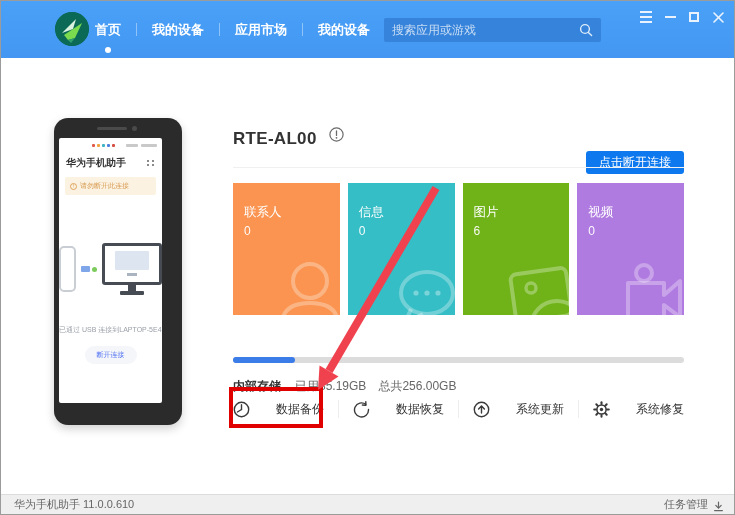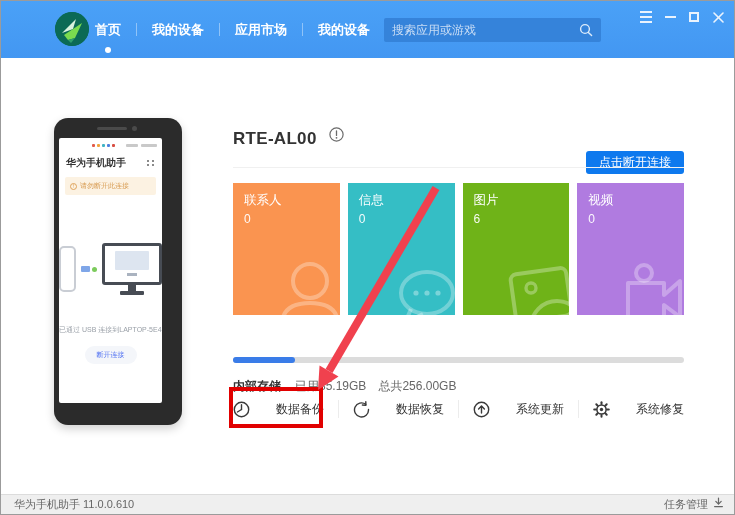--- a/index.html
+++ b/index.html
@@ -110,21 +110,21 @@
     position: absolute; right: 0; top: 2px; height: 23px; padding: 0 13px;
     background: #0e79ee; border: none; border-radius: 3px;
     color: #fff; font-size: 12px; cursor: pointer;
     font-family: "Liberation Sans", "DejaVu Sans", sans-serif;
     margin-top: 22px;
   }
   .dev-divider { position: absolute; left: 232px; top: 166px; width: 451px; height: 1px; background: #f0f0f0; }
 
   .cards { position: absolute; left: 232px; top: 182px; width: 451px; height: 132px;
     display: flex; gap: 8px; }
-  .card { flex: 1; position: relative; overflow: hidden; padding: 9px 11px; cursor: pointer; }
+  .card { flex: 1; position: relative; overflow: hidden; padding: 21px 11px; cursor: pointer; }
   .card .c-label { color: #fff; font-size: 12.5px; }
   .card .c-count { color: rgba(255,255,255,0.95); font-size: 12px; margin-top: 3px; }
   .card svg.wm { position: absolute; right: -8px; bottom: -10px; }
 
   .storage-row { position: absolute; left: 232px; top: 333px; width: 451px;
     display: flex; align-items: baseline; }
   .st-label { font-size: 12px; font-weight: bold; color: #333; margin-top: 44px; }
   .st-used { font-size: 12px; color: #666; margin-left: 14px; }
   .st-total { font-size: 12px; color: #666; margin-left: 12px; }
   .progress { position: absolute; left: 232px; top: 356px; width: 451px; height: 6px;
@@ -137,21 +137,21 @@
   .action .a-label { font-size: 12px; color: #333; }
   .act-sep { width: 1px; height: 18px; background: #ececec; }
 
   
   .statusbar {
     position: absolute; left: 0; bottom: 0; width: 735px; height: 20px;
     background: #efefef; border-top: 1px solid #dcdcdc;
     display: flex; align-items: center; padding: 0 12px 0 13px;
     font-size: 11px; color: #666; margin-top: 18px;
   }
-  .sb-right { margin-left: auto; display: flex; align-items: flex-start; gap: 5px; cursor: pointer; }
+  .sb-right { margin-left: auto; display: flex; align-items: flex-end; gap: 5px; cursor: pointer; }
 
   
   .annotation-svg { position: absolute; left: 0; top: 0; width: 735px; height: 515px;
     pointer-events: none; z-index: 50; }
   .highlight-box { position: absolute; left: 228px; top: 386px; width: 94px; height: 41px;
     border: 4px solid #e10000; z-index: 49; pointer-events: none; }
 </style>
 </head>
 <body>
 

